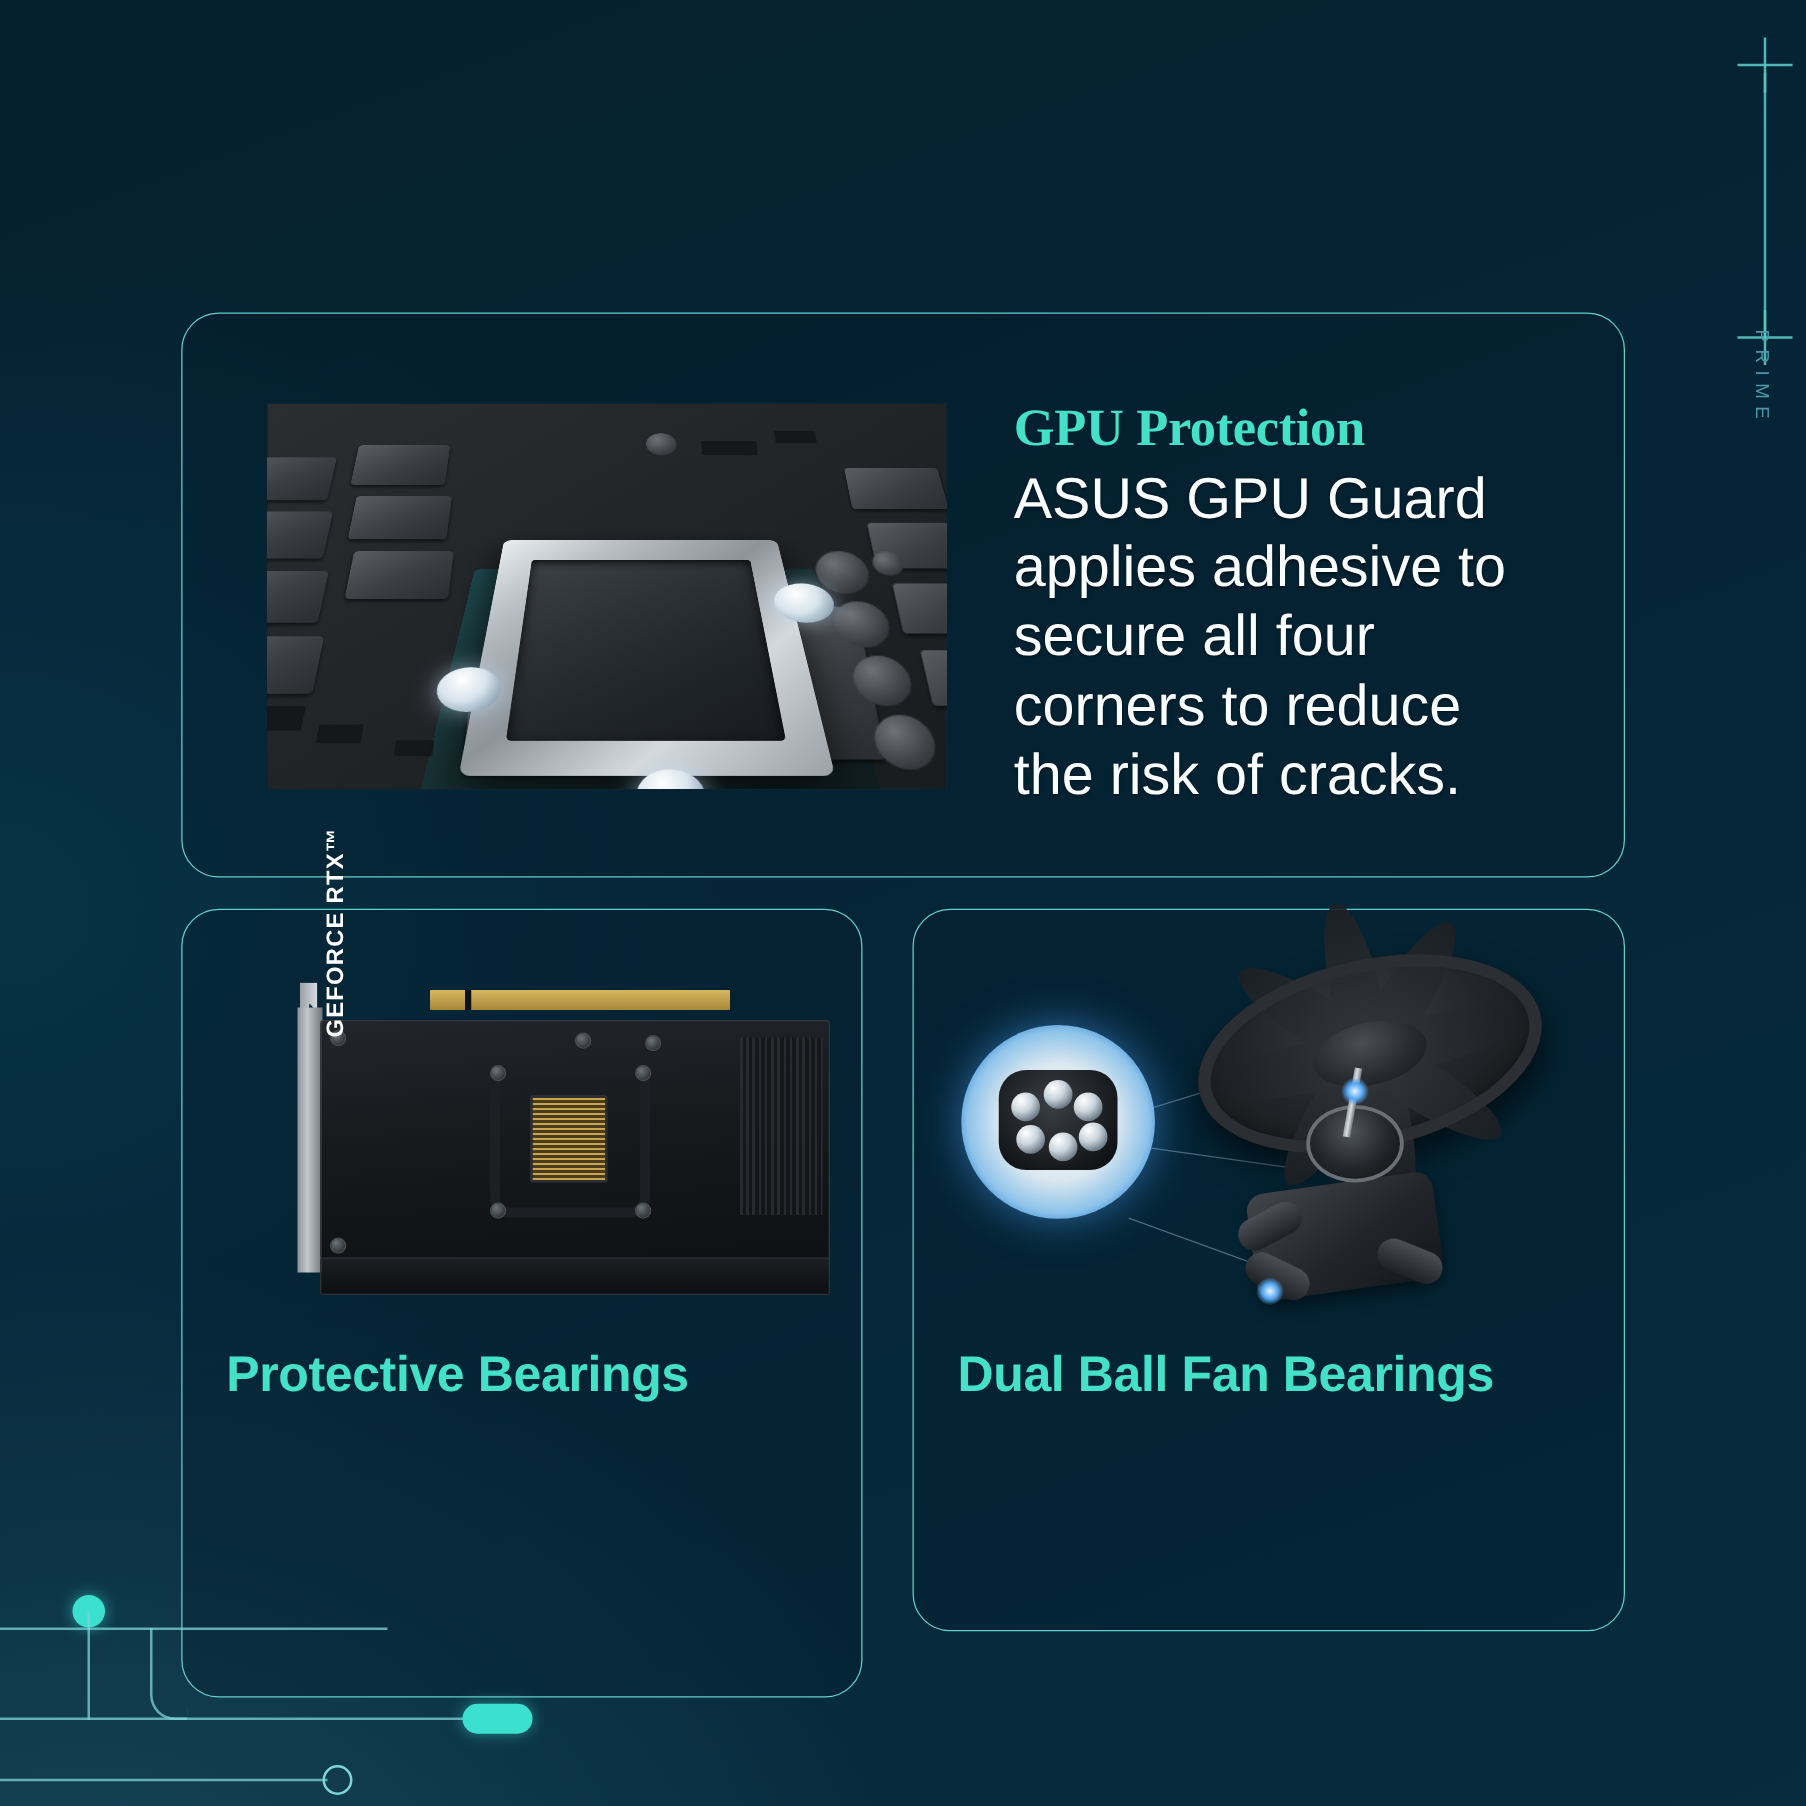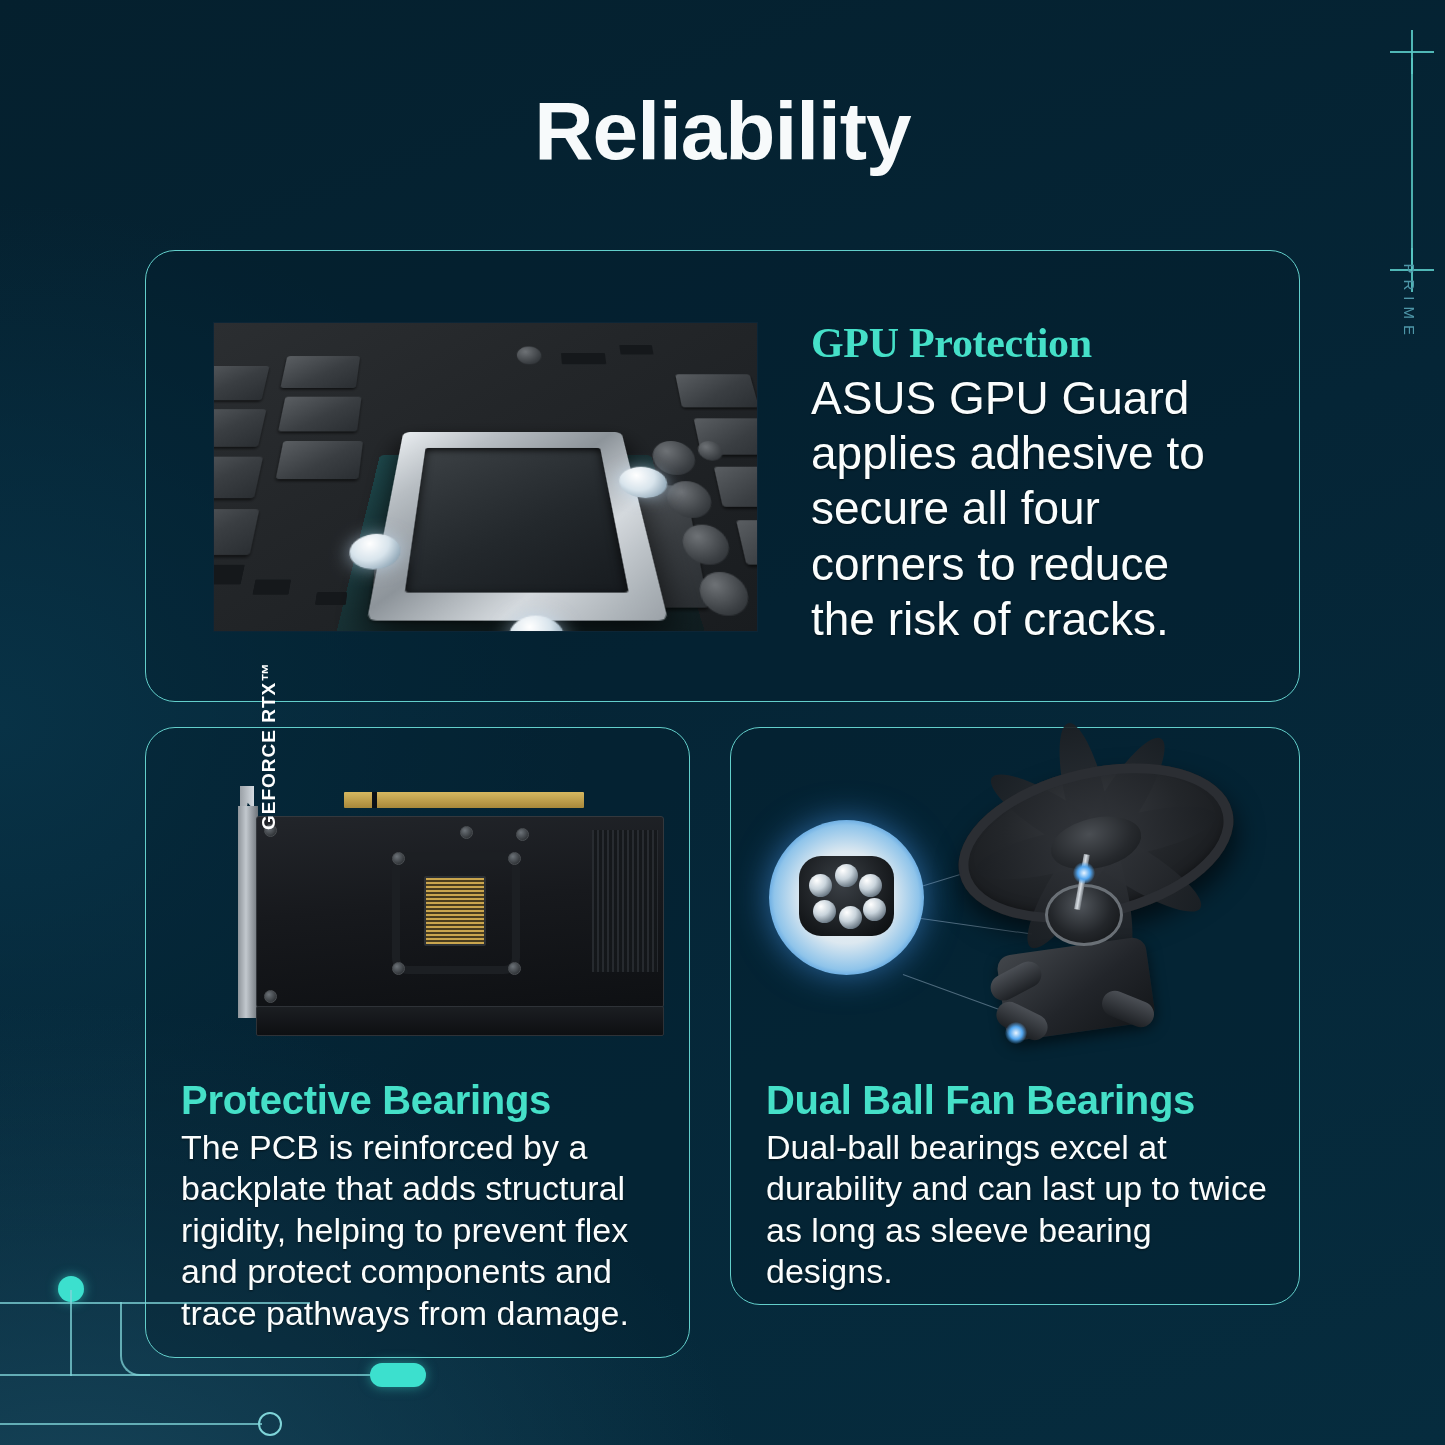--- a/index.html
+++ b/index.html
@@ -271,21 +271,20 @@
   .elbow {
     position:absolute; border-left:2px solid #7FD4D8; border-bottom:2px solid #7FD4D8;
     border-bottom-left-radius:20px; opacity:.75;
   }
 </style>
 </head>
 <body>
 
 <div id="stage">
 
-  <div class="title">Reliability</div>
 
   <div class="edge-mark">
     <div class="plus p1"></div>
     <div class="edge-line"></div>
     <div class="plus p2"></div>
     <div class="prime-text">PRIME</div>
   </div>
 
   <div class="card" id="card-top">
 
@@ -356,21 +355,20 @@
       <div class="bp-screw" style="left:68px;  top:56px;"></div>
       <div class="bp-screw" style="left:68px;  top:222px;"></div>
       <div class="bp-screw" style="left:264px; top:58px;"></div>
       <div class="bp-screw" style="left:320px; top:60px;"></div>
       <div class="bp-strip"></div>
       <div class="bp-label">GEFORCE RTX™</div>
     </div>
 
     <div class="btm-text" id="bleft-text">
       <div class="heading">Protective Bearings</div>
-      <div class="body-text">The PCB is reinforced by a backplate that adds structural rigidity, helping to prevent flex and protect components and trace pathways from damage.</div>
     </div>
   </div>
 
   <div class="card" id="card-bright">
 
     <div id="fan-photo">
 
       <div class="lead-line" style="left:160px; top:128px; width:118px; transform:rotate(-17deg);"></div>
       <div class="lead-line" style="left:160px; top:160px; width:112px; transform:rotate(8deg);"></div>
       <div class="lead-line" style="left:142px; top:216px; width:120px; transform:rotate(20deg);"></div>
@@ -406,21 +404,20 @@
           <div class="ball" style="left:60px; top:18px;"></div>
           <div class="ball" style="left:14px; top:44px;"></div>
           <div class="ball" style="left:40px; top:50px;"></div>
           <div class="ball" style="left:64px; top:42px;"></div>
         </div>
       </div>
     </div>
 
     <div class="btm-text" id="bright-text">
       <div class="heading">Dual Ball Fan Bearings</div>
-      <div class="body-text">Dual-ball bearings excel at durability and can last up to twice as long as sleeve bearing designs.</div>
     </div>
   </div>
 
   <div id="circuit">
     <div class="trace trace-h" style="left:0;   top:42px;  width:310px;"></div>
     <div class="elbow" style="left:120px; top:42px; width:30px; height:74px;"></div>
     <div class="trace trace-h" style="left:148px;top:114px; width:232px;"></div>
     <div class="trace trace-h" style="left:0;   top:114px; width:148px;"></div>
     <div class="node-dot" style="left:58px; top:16px;"></div>
     <div class="trace trace-v" style="left:70px; top:30px; height:86px;"></div>

